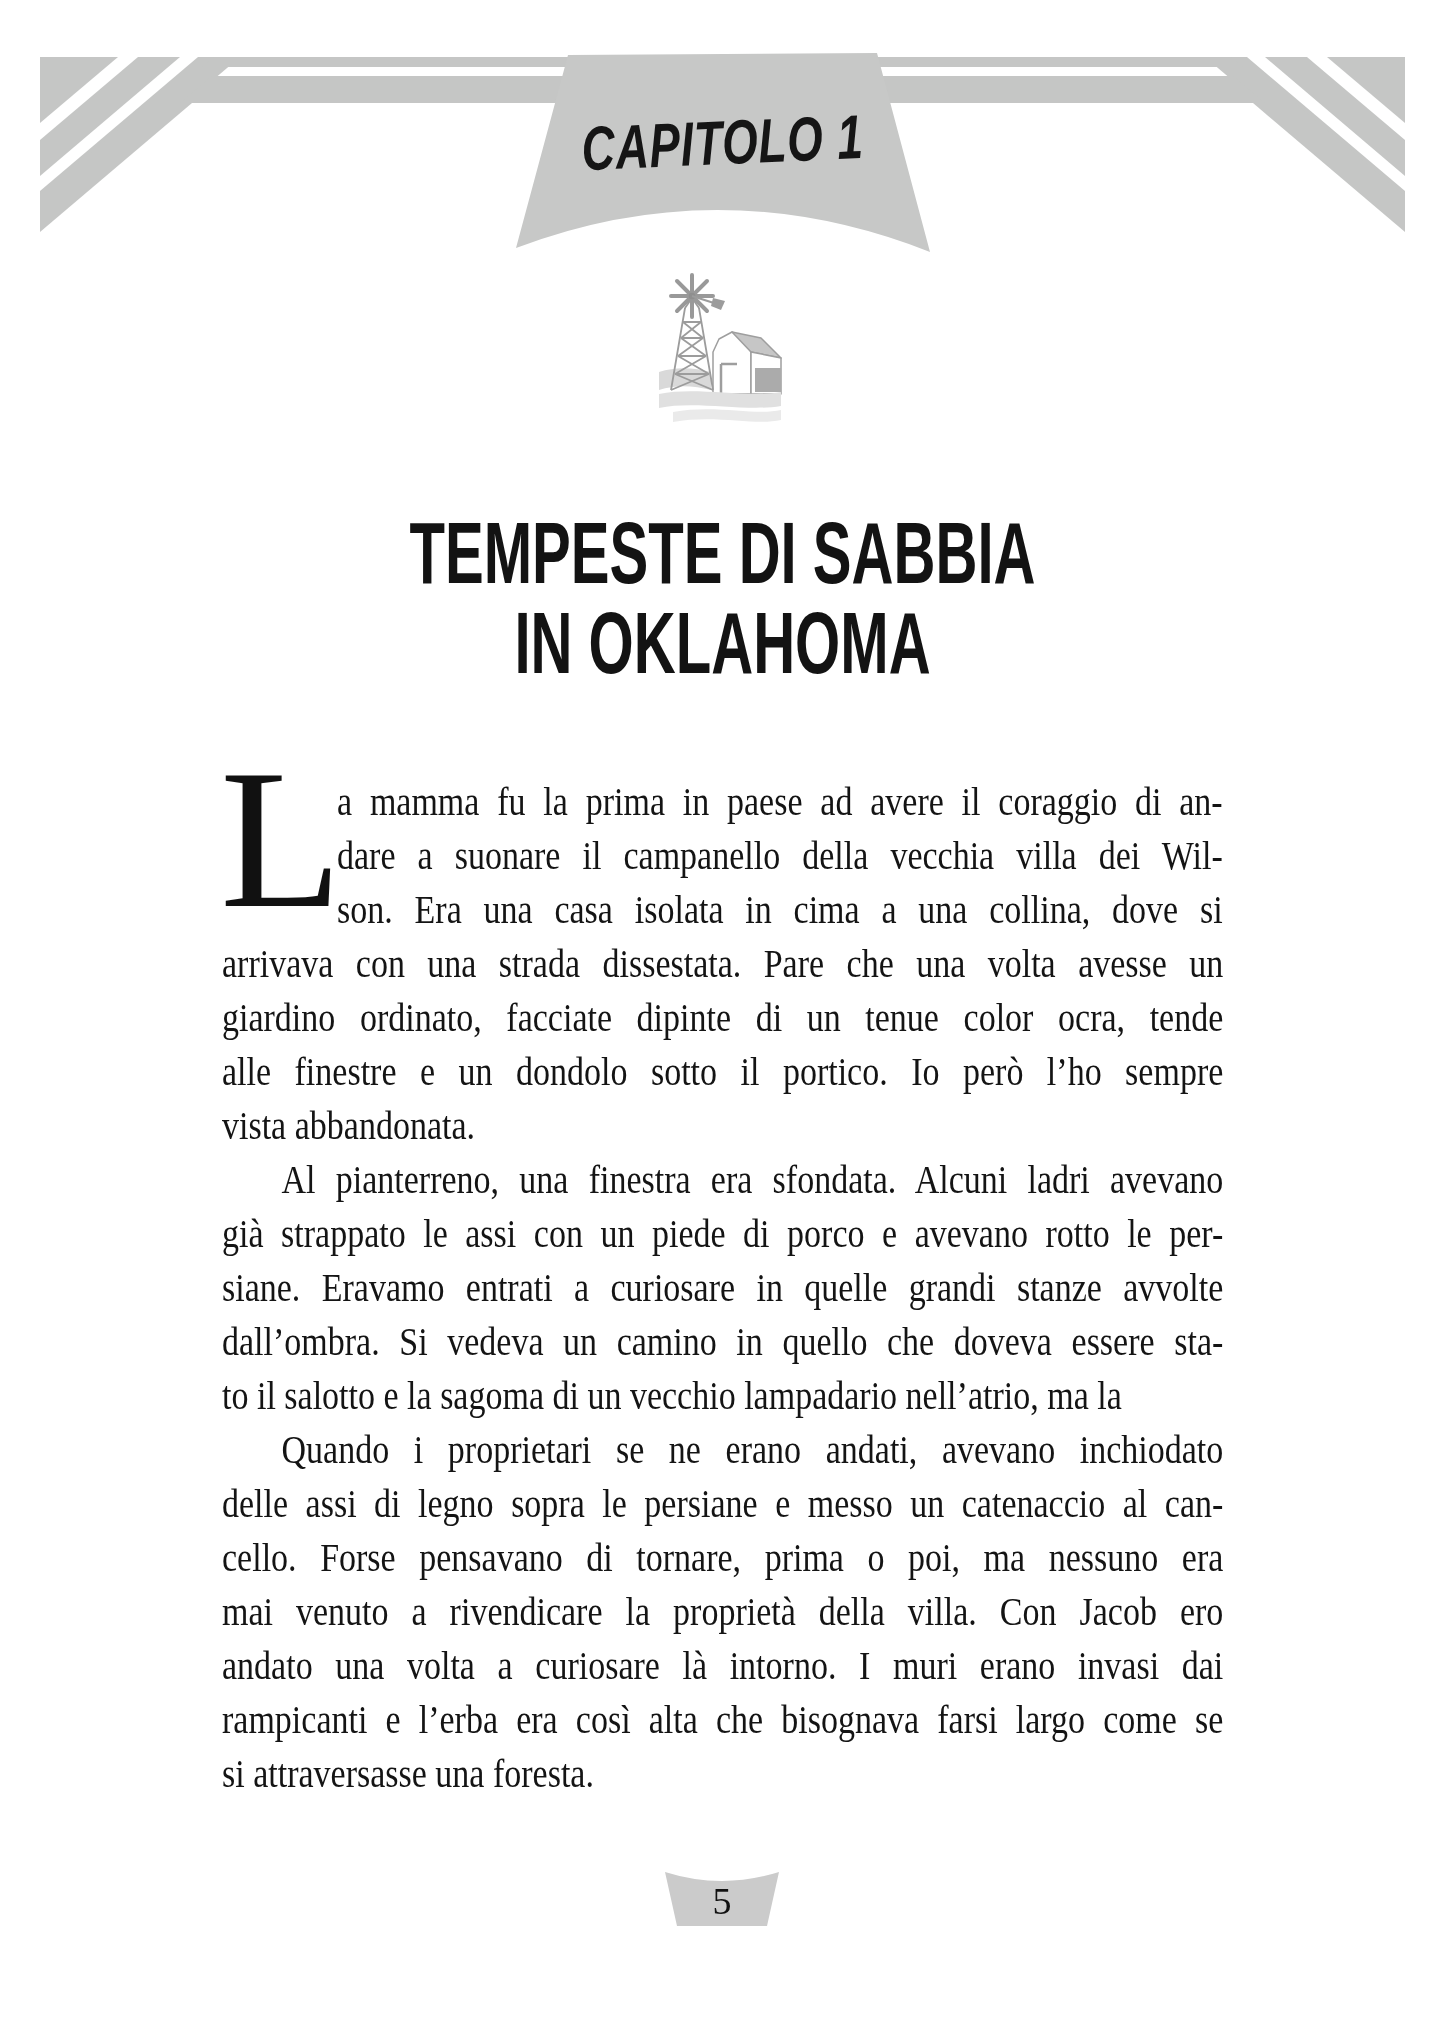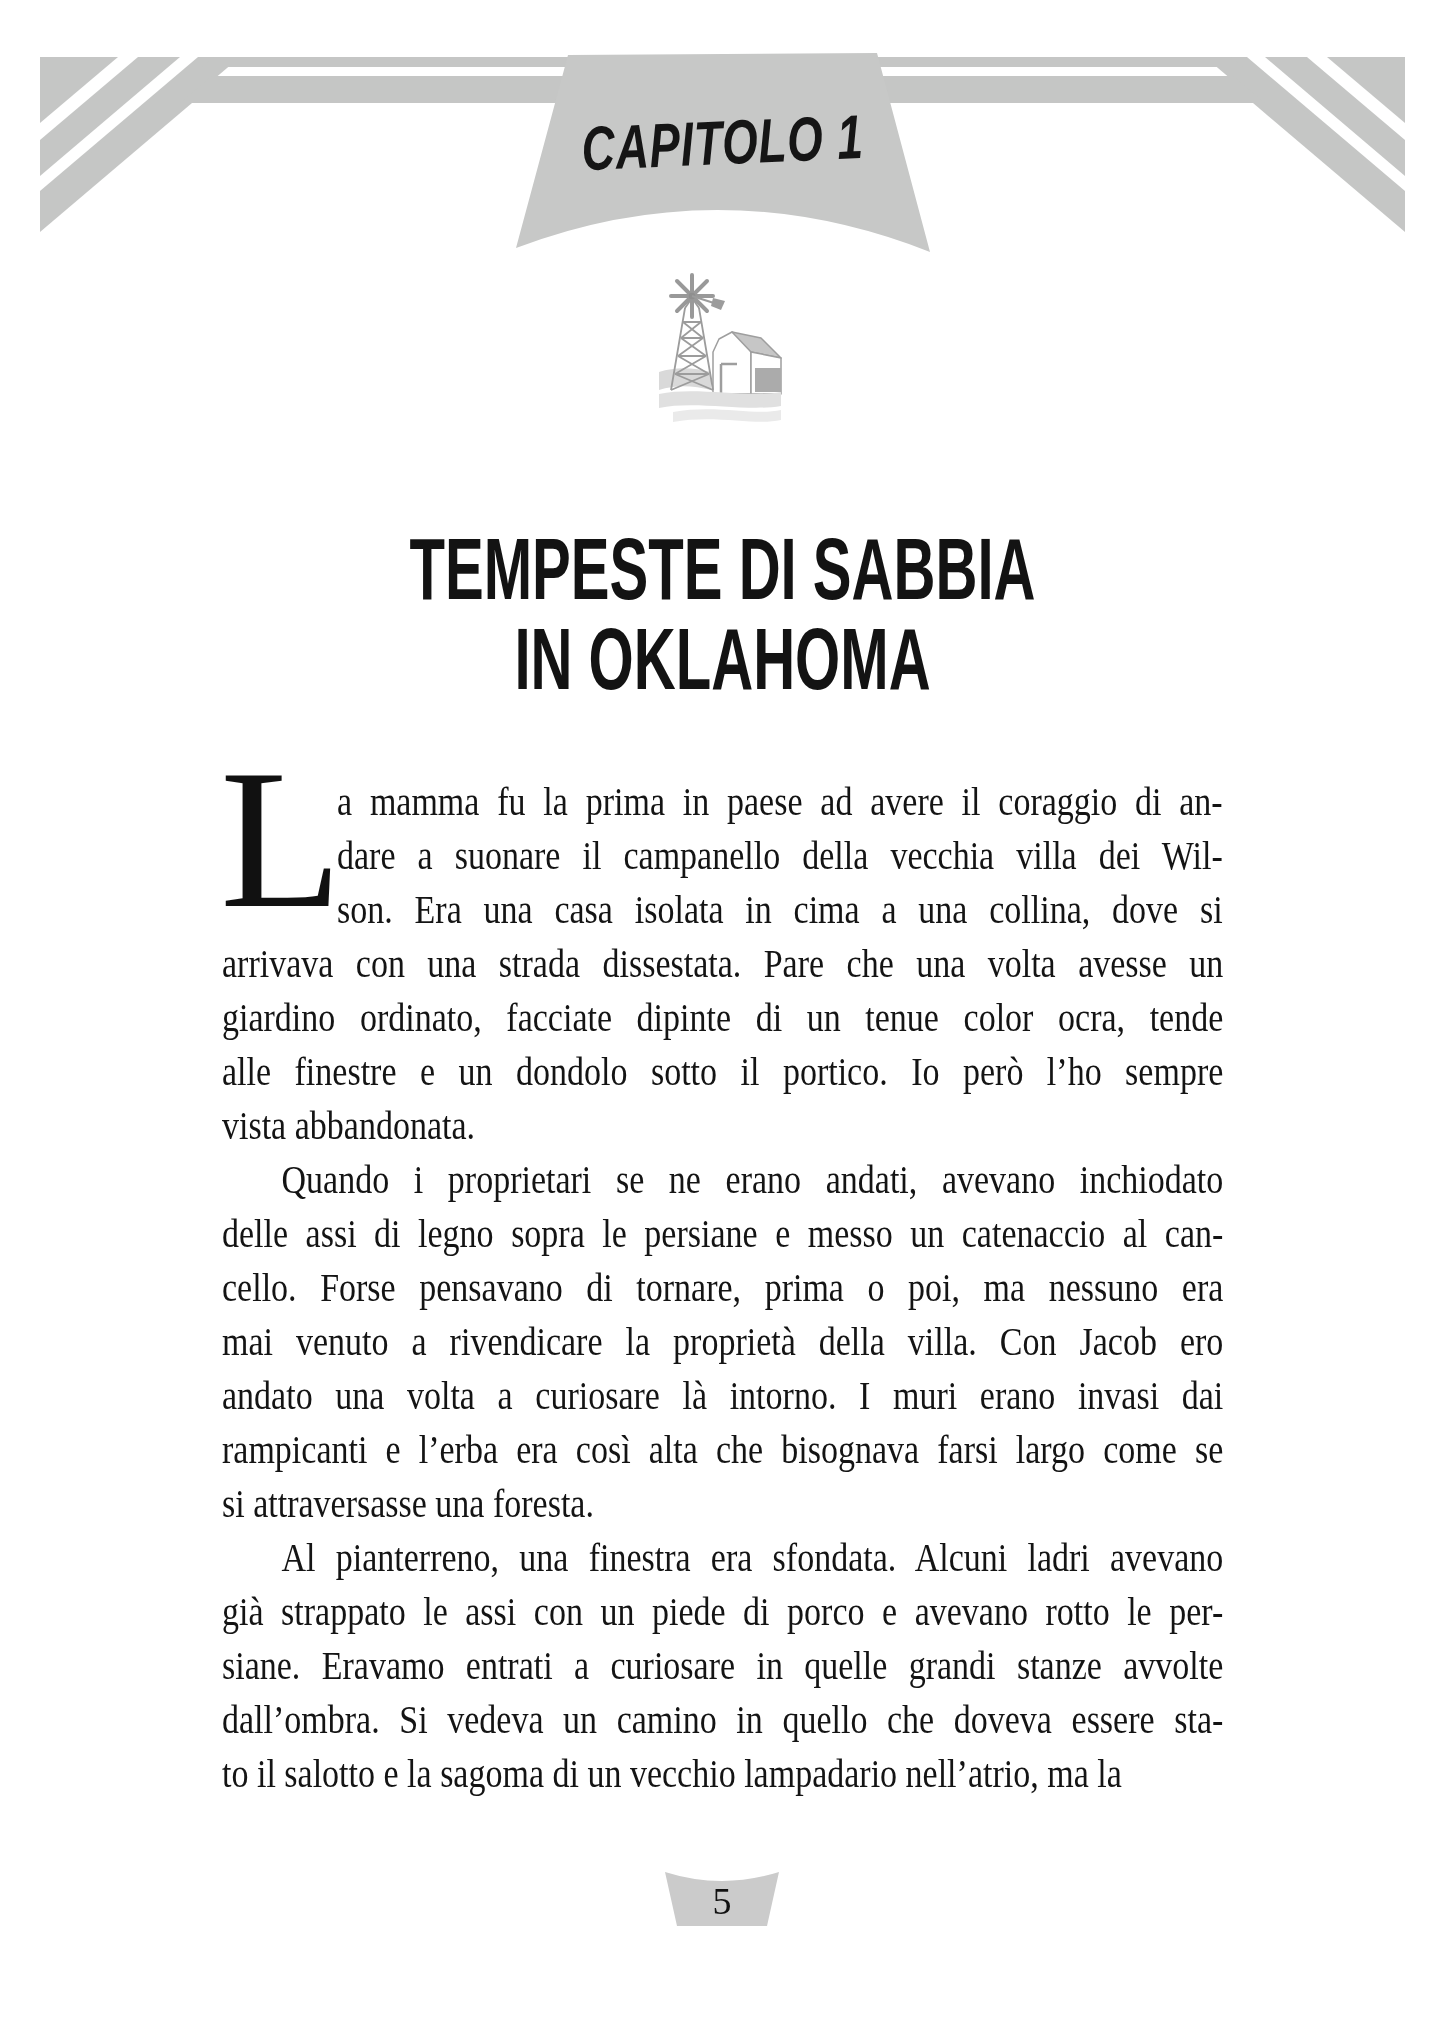--- a/index.html
+++ b/index.html
@@ -135,51 +135,51 @@
       <path d="M37,30 L37,9 M37,30 L52,15 M37,30 L58,30 M37,30 L52,45 M37,30 L37,51 M37,30 L22,45 M37,30 L16,30 M37,30 L22,15"></path>
     </g>
     <circle cx="37" cy="30" r="3.2" fill="#8f8f8f"></circle>
     <path d="M37,30 L62,38" stroke="#9c9c9c" stroke-width="2"></path>
     <path d="M58,32 L70,35 L66,44 L56,40 Z" fill="#9c9c9c"></path>
 
     <path d="M4,128 C40,120 90,132 126,126 L126,140 C90,146 40,134 4,142 Z" fill="#e0e0e0"></path>
     <path d="M18,146 C60,138 100,150 126,144 L126,154 C100,160 60,148 18,156 Z" fill="#eaeaea"></path>
   </svg>
 
-  <h1 class="chapter-title" style="margin:16px;">
+  <h1 class="chapter-title" style="margin:0;">
     <span class="title-line">TEMPESTE DI SABBIA</span>
     <span class="title-line">IN OKLAHOMA</span>
   </h1>
 
   <div class="body-text">
       <div class="paragraph">
         <span class="dropcap">L</span>
         <div class="bline dc">a mamma fu la prima in paese ad avere il coraggio di an-</div>
         <div class="bline dc">dare a suonare il campanello della vecchia villa dei Wil-</div>
         <div class="bline dc">son. Era una casa isolata in cima a una collina, dove si</div>
         <div class="bline">arrivava con una strada dissestata. Pare che una volta avesse un</div>
         <div class="bline">giardino ordinato, facciate dipinte di un tenue color ocra, tende</div>
         <div class="bline">alle finestre e un dondolo sotto il portico. Io però l’ho sempre</div>
         <div class="bline last">vista abbandonata.</div>
       </div>
       <div class="paragraph">
+        <div class="bline find">Al pianterreno, una finestra era sfondata. Alcuni ladri avevano</div>
+        <div class="bline">già strappato le assi con un piede di porco e avevano rotto le per-</div>
+        <div class="bline">siane. Eravamo entrati a curiosare in quelle grandi stanze avvolte</div>
+        <div class="bline">dall’ombra. Si vedeva un camino in quello che doveva essere sta-</div>
+        <div class="bline last">to il salotto e la sagoma di un vecchio lampadario nell’atrio, ma la</div>
+      </div>
+      <div class="paragraph">
         <div class="bline find">Quando i proprietari se ne erano andati, avevano inchiodato</div>
         <div class="bline">delle assi di legno sopra le persiane e messo un catenaccio al can-</div>
         <div class="bline">cello. Forse pensavano di tornare, prima o poi, ma nessuno era</div>
         <div class="bline">mai venuto a rivendicare la proprietà della villa. Con Jacob ero</div>
         <div class="bline">andato una volta a curiosare là intorno. I muri erano invasi dai</div>
         <div class="bline">rampicanti e l’erba era così alta che bisognava farsi largo come se</div>
         <div class="bline last">si attraversasse una foresta.</div>
-      </div>
-      <div class="paragraph">
-        <div class="bline find">Al pianterreno, una finestra era sfondata. Alcuni ladri avevano</div>
-        <div class="bline">già strappato le assi con un piede di porco e avevano rotto le per-</div>
-        <div class="bline">siane. Eravamo entrati a curiosare in quelle grandi stanze avvolte</div>
-        <div class="bline">dall’ombra. Si vedeva un camino in quello che doveva essere sta-</div>
-        <div class="bline last">to il salotto e la sagoma di un vecchio lampadario nell’atrio, ma la</div>
       </div>
     </div>
 
   <svg class="footer-ribbon" viewBox="0 0 160 62" aria-hidden="true">
     <path d="M 23,4 Q 80,22 137,4 L 125,58 L 35,58 Z" fill="#cbcbcb"></path>
   </svg>
   <div class="page-number">5</div>
 
 </div>
 

